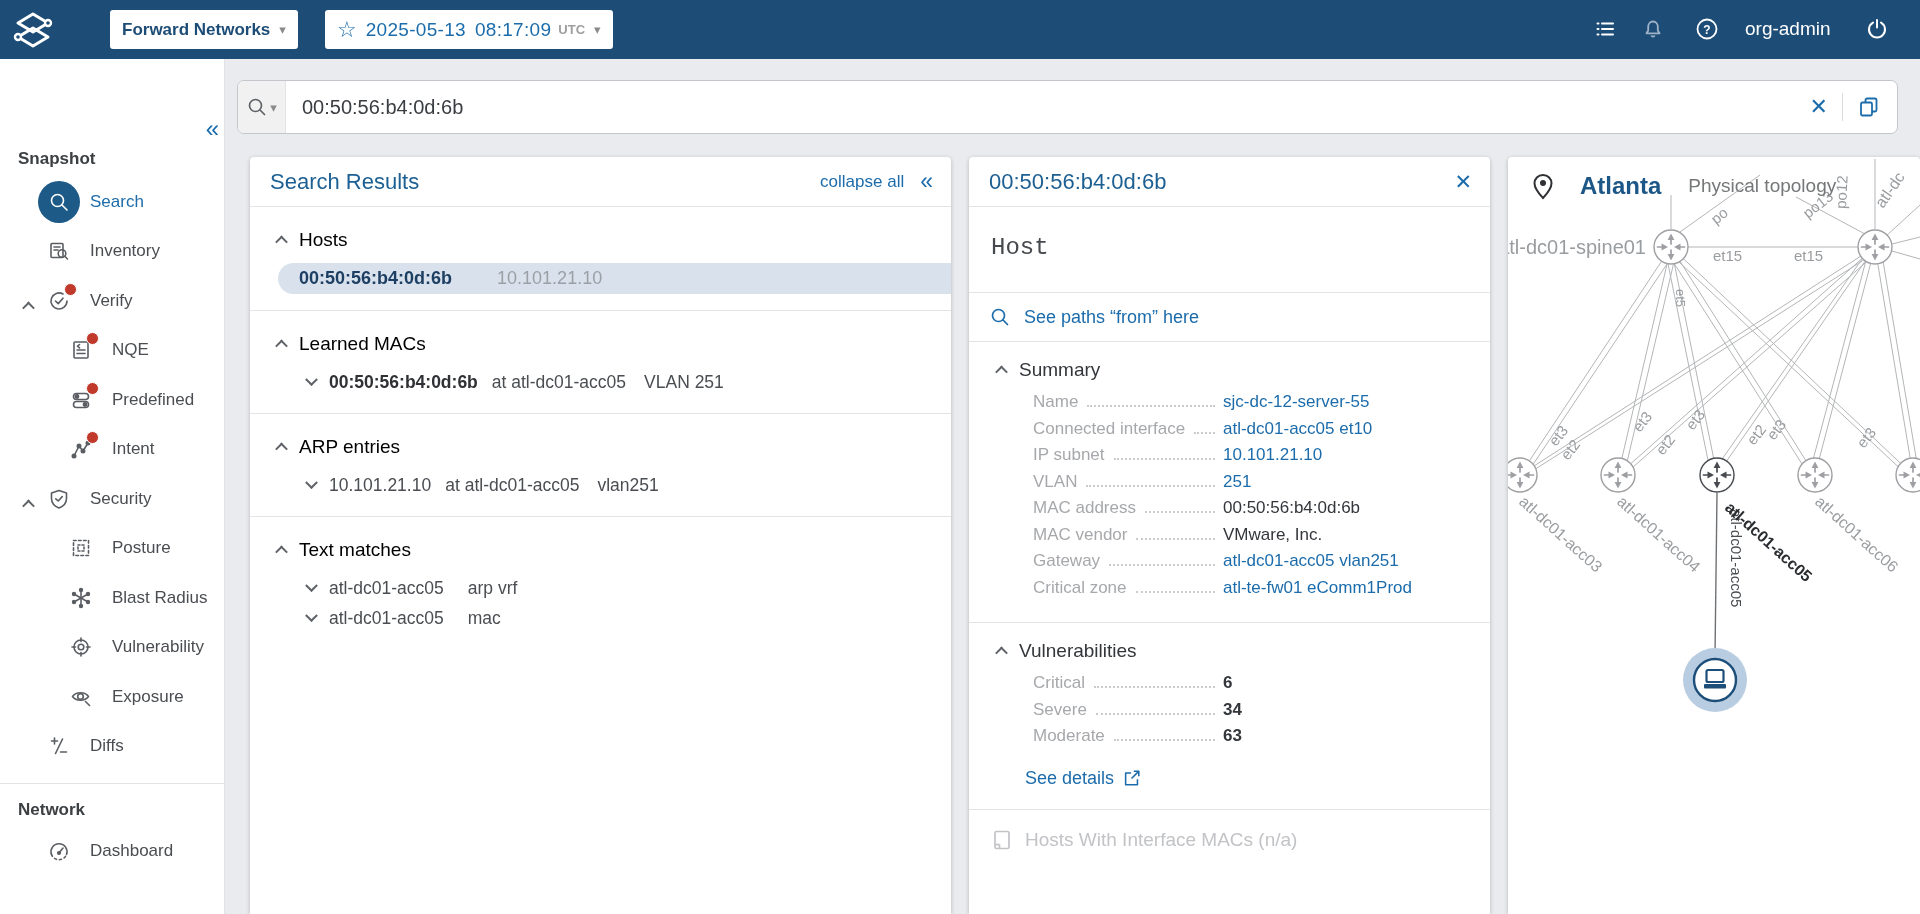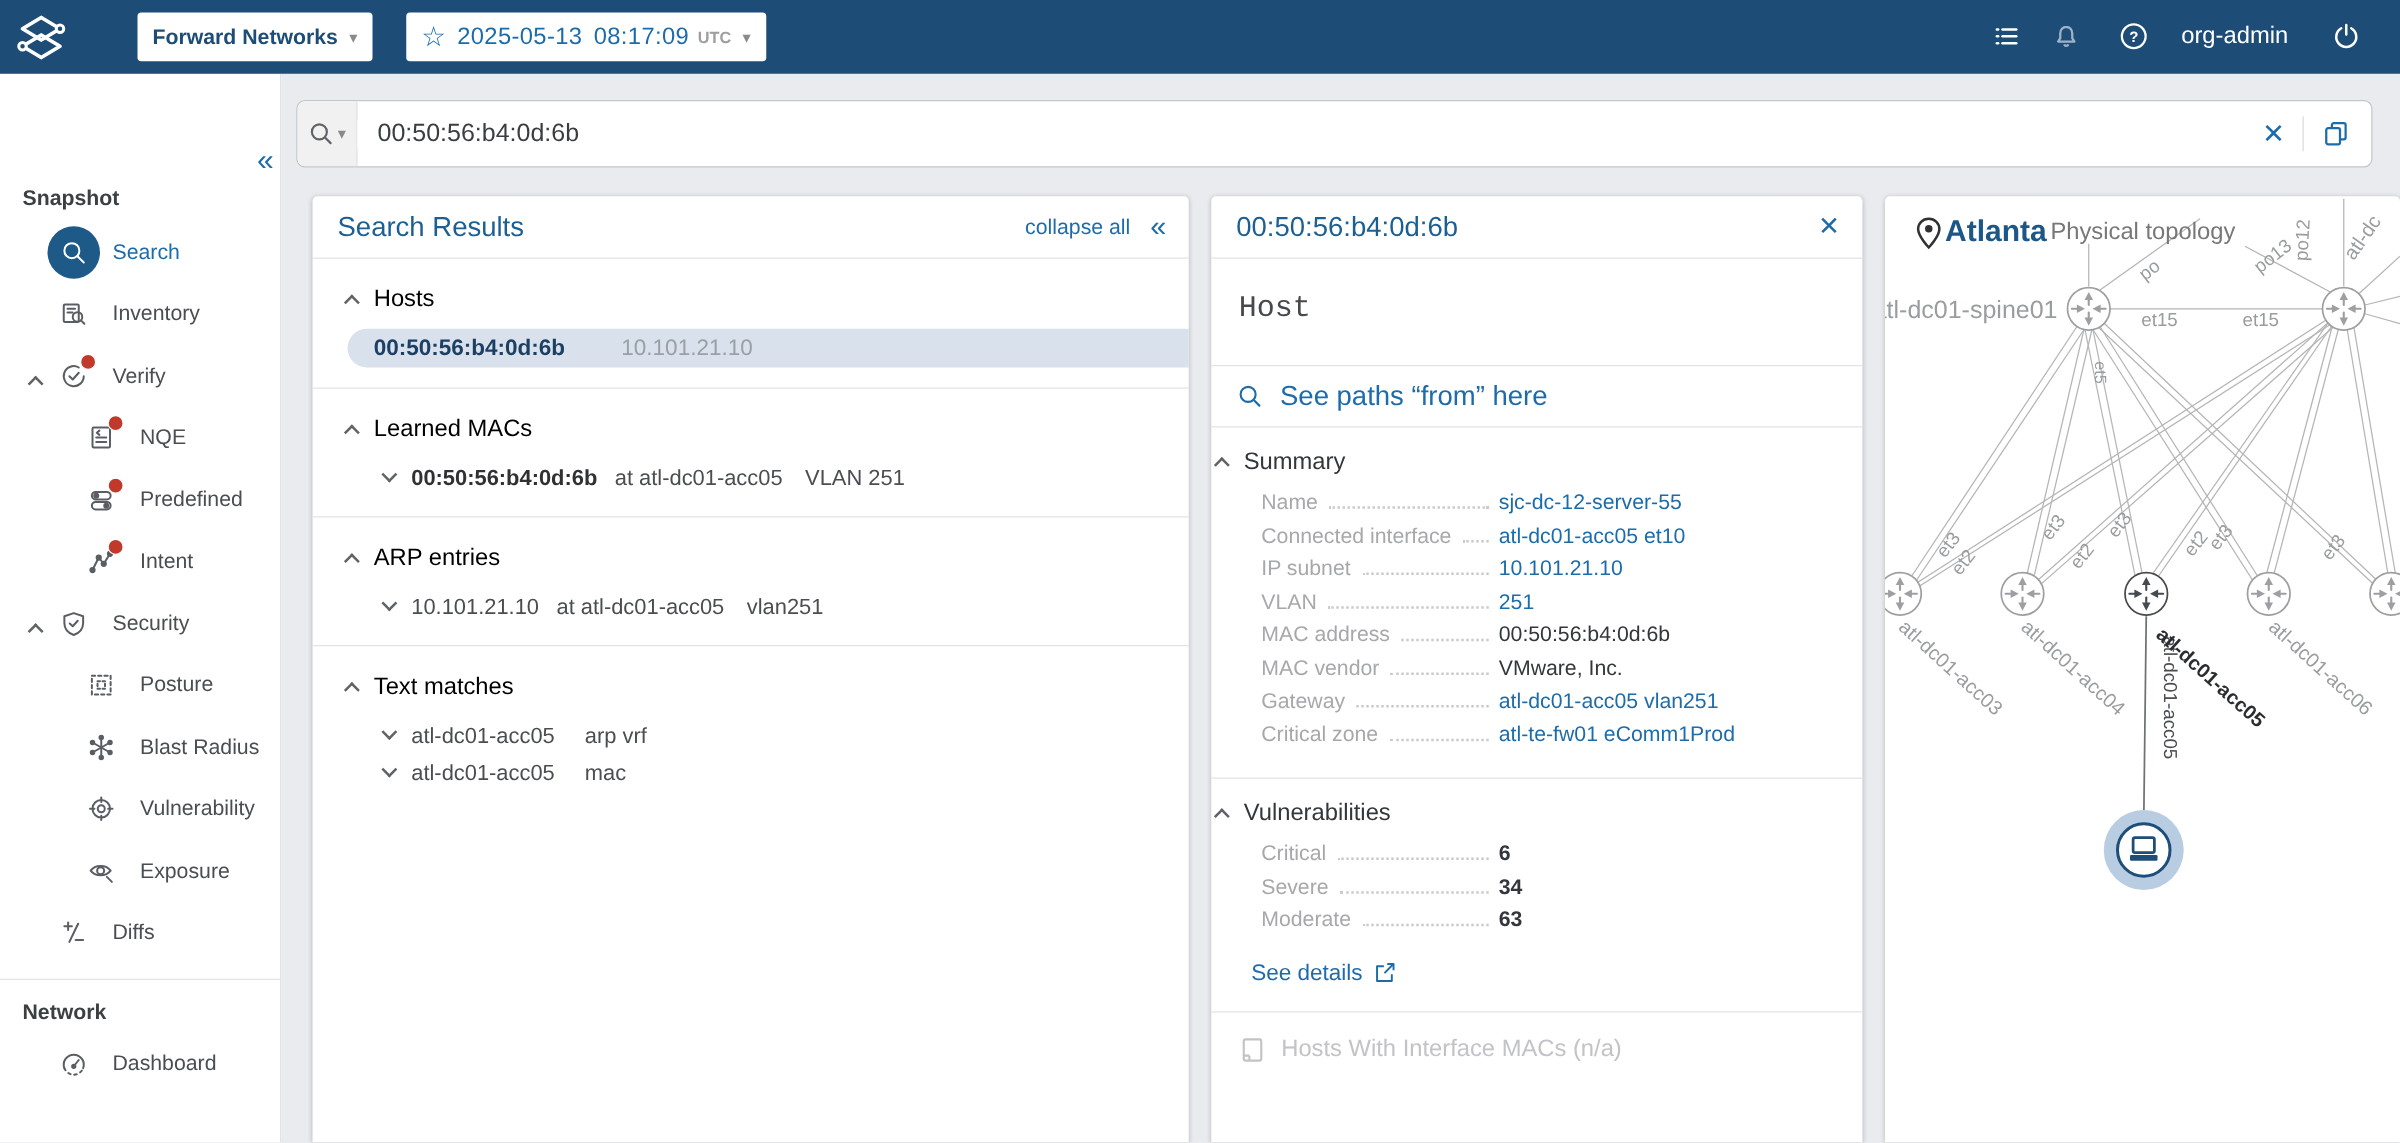--- a/index.html
+++ b/index.html
@@ -82,36 +82,36 @@
   .rrow { display:flex; align-items:center; padding-left:57px; height:30px; font-size:17.5px; color:#4a4d51; cursor:pointer; }
   .rrow .chev { margin-right:13px; }
   .rrow b { color:#2f3134; }
   .gap14 { margin-left:14px; } .gap18 { margin-left:18px; } .gap24 { margin-left:24px; }
 
   
   .close-x { margin-left:auto; color:#1c6cab; font-size:21px; cursor:pointer; line-height:1; }
   .host-type { padding:27px 22px 31px 22px; font-size:24px; color:#46494d; border-bottom:1px solid #e3e4e6;font-family:Liberation Mono, monospace; }
   .seepaths { height:49px; display:flex; align-items:center; gap:13px; padding-left:20px;
     border-bottom:1px solid #e3e4e6; cursor:pointer; }
-  .seepaths .link { font-size:22px; }
-  .dsec { border-bottom:1px solid #e3e4e6; padding:17px 22px 18px 4px;text-align:right; }
+  .seepaths .link { font-size:18px; }
+  .dsec { border-bottom:1px solid #e3e4e6; padding:17px 22px 18px 28px;text-align:right; }
   .dsec-head { display:flex; align-items:center; gap:13px; font-size:19px; color:#33363a; margin-bottom:11px; cursor:pointer; }
   .field { display:flex; align-items:baseline; height:26.5px; margin-left:36px; font-size:17px; }
   .field-left { width:190px; display:flex; align-items:baseline; flex:0 0 auto; }
   .flabel { color:#a6a8ab; white-space:nowrap; }
   .leader { flex:1; border-bottom:2px dotted #c9cbcd; margin:0 8px 4px 9px; min-width:10px; }
   .fvalue { color:#33363a; white-space:nowrap; }
   .fvalue.lnk { color:#1c6cab; cursor:pointer; }
   .fvalue.bold { font-weight:700; }
   .seedetails { display:flex; align-items:center; gap:8px; margin:15px 0 2px 28px; cursor:pointer; }
   .seedetails .link { font-size:18px; }
   .gray-row { display:flex; align-items:center; gap:12px; padding:19px 22px; font-size:19px; color:#c2c3c6; }
 
   
-  .topo-head { position:absolute; left:22px; top:15px; display:flex; align-items:center; gap:0; z-index:5; }
+  .topo-head { position:absolute; left:22px; top:15px; display:flex; align-items:center; gap:24px; z-index:5; }
   .topo-site { font-size:24px; font-weight:700; color:#1d5787; }
   .topo-sub { font-size:19px; color:#757779; margin-left:3px; }
   .topo svg text { font-family:"Liberation Sans","DejaVu Sans",sans-serif; }
   .t-edge { font-size:15px; fill:#9a9da0; }
   .t-node { font-size:16px; fill:#9a9da0; }
   .t-node.big { font-size:20px; }
   .t-node.hl { fill:#2b2e31; font-weight:700; }
   .t-vert { font-size:15px; fill:#4a4d51; }
 </style>
 </head>

